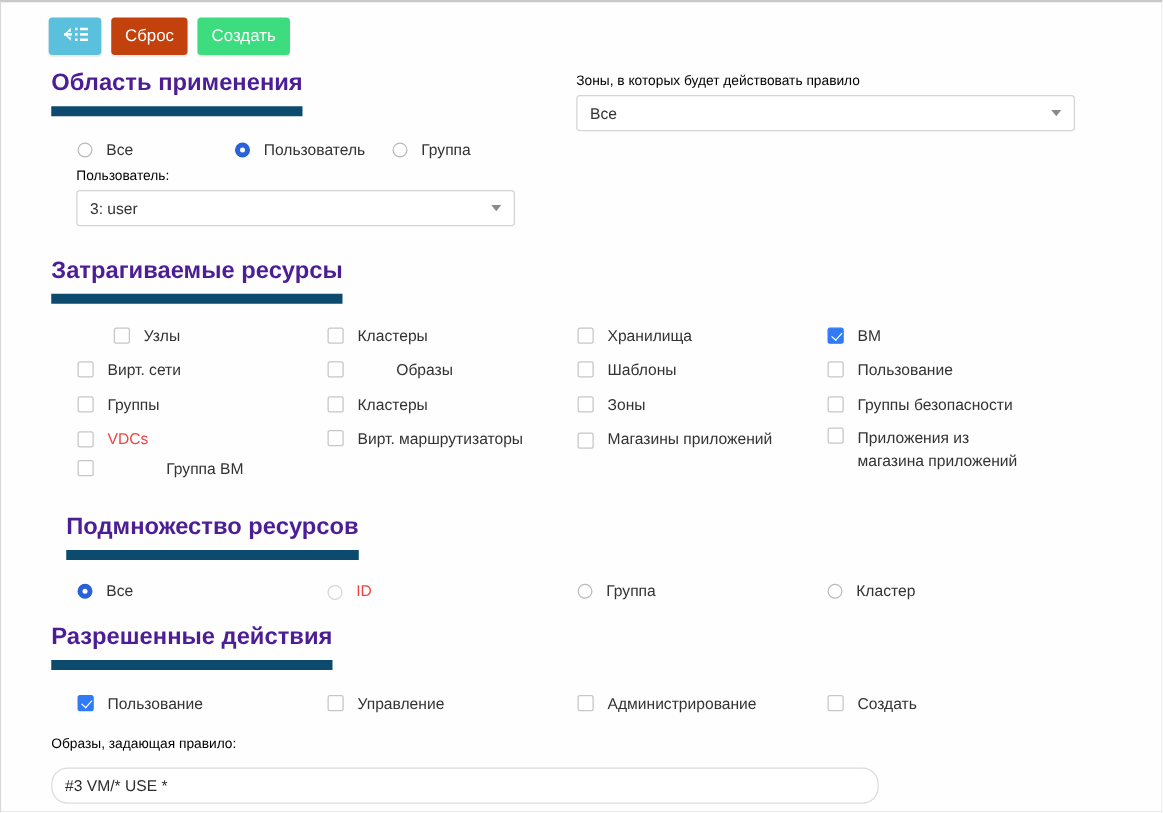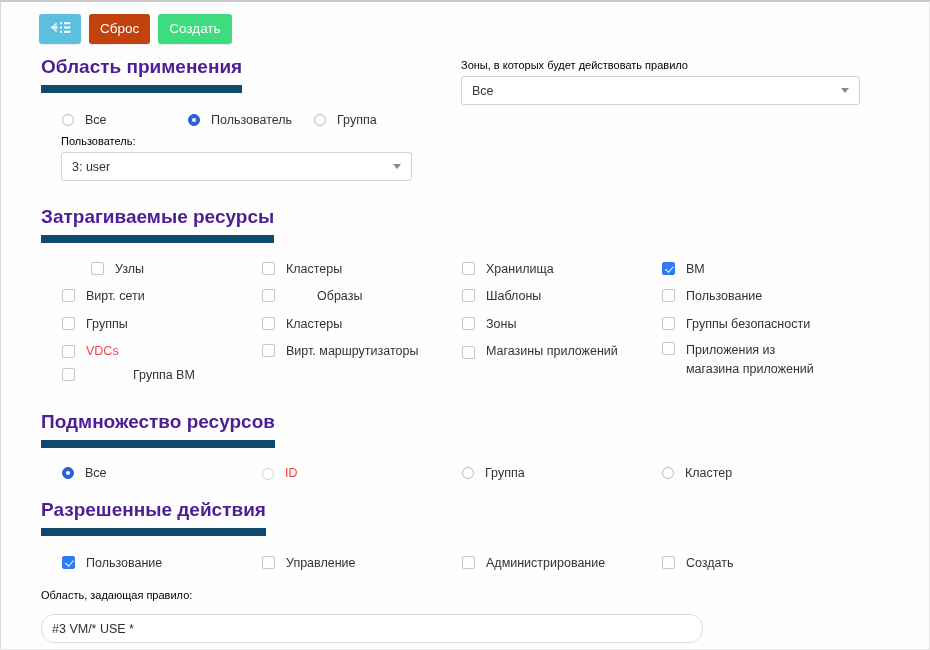--- a/index.html
+++ b/index.html
@@ -306,21 +306,21 @@
   </div>
   <div class="opt" style="left:661px; top:314px;">
     <span class="cbox"></span>
     <span class="txt">Группы безопасности</span>
   </div>
   <div class="opt" style="left:661px; top:339px;">
     <span class="cbox"></span>
     <span class="txt wrap">Приложения из магазина приложений</span>
   </div>
 
-  <div class="section-h" style="left:40px; top:409px;text-align:center;">Подмножество ресурсов</div>
+  <div class="section-h" style="left:52px; top:409px;text-align:center;">Подмножество ресурсов</div>
 
   <div class="opt" style="left:61px; top:463px;">
     <span class="rbox checked"></span>
     <span class="txt">Все</span>
   </div>
   <div class="opt disabled" style="left:261px; top:463px;">
     <span class="rbox disabled"></span>
     <span class="txt">ID</span>
   </div>
   <div class="opt" style="left:461px; top:463px;">
@@ -344,17 +344,17 @@
   </div>
   <div class="opt" style="left:461px; top:553px;">
     <span class="cbox"></span>
     <span class="txt">Администрирование</span>
   </div>
   <div class="opt" style="left:661px; top:553px;">
     <span class="cbox"></span>
     <span class="txt">Создать</span>
   </div>
 
-  <div class="flabel" style="left:40px; top:587px;">Область, задающая правило:</div>
+  <div class="flabel" style="left:40px; top:587px;">Образы, задающая правило:</div>
   <input class="tinput" style="left: 40px; top: 612px; width: 662px; border-radius: 13px;" type="text" value="#3 VM/* USE *">
 
 </div>
 </div>
 
 </body></html>

